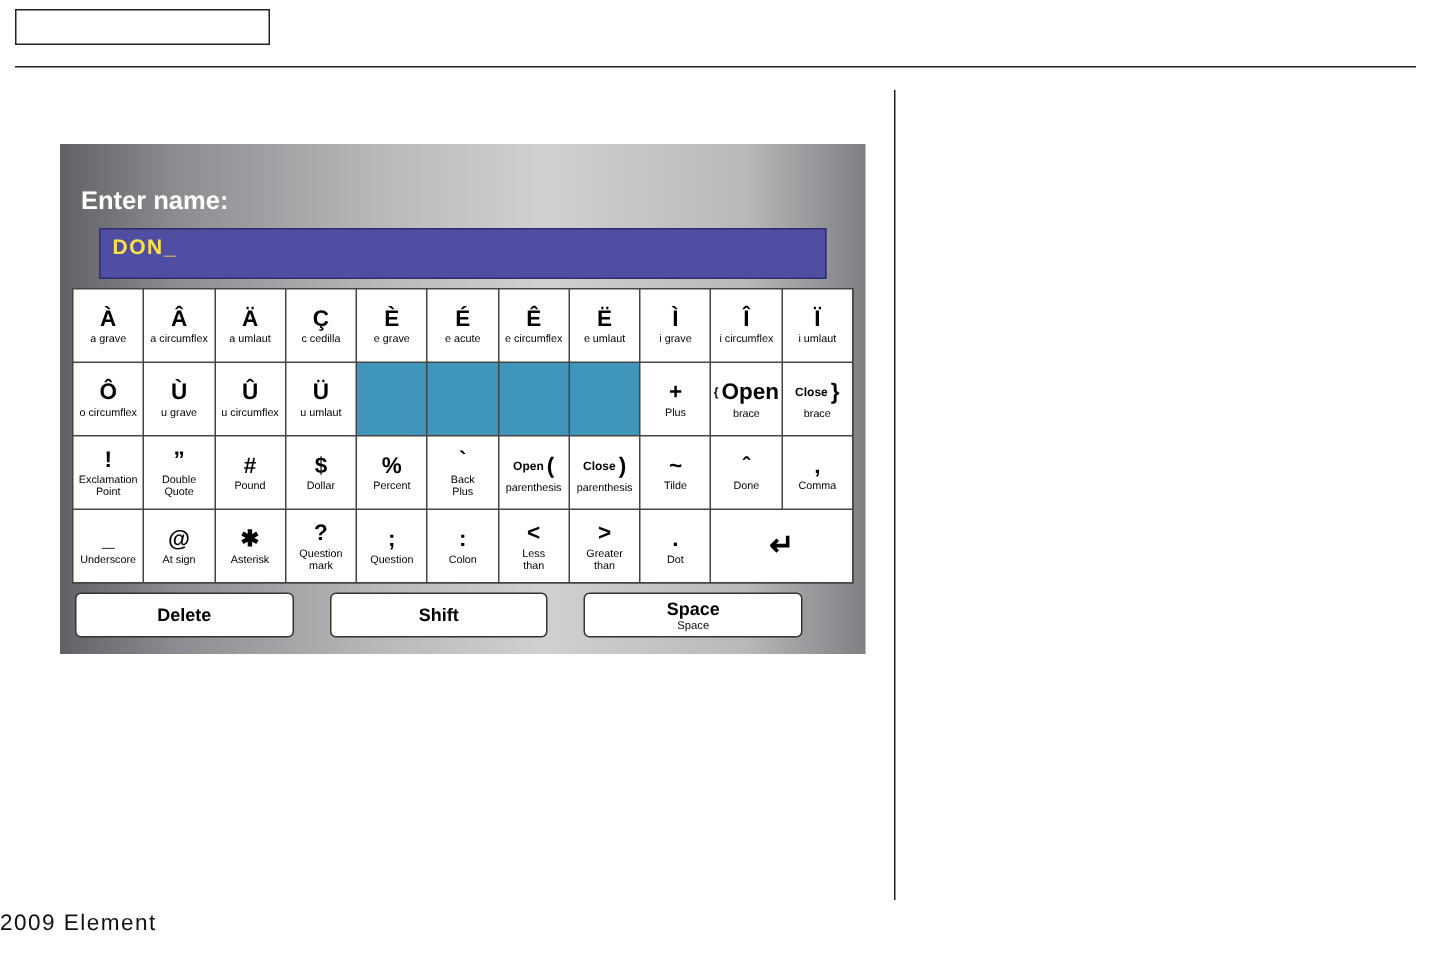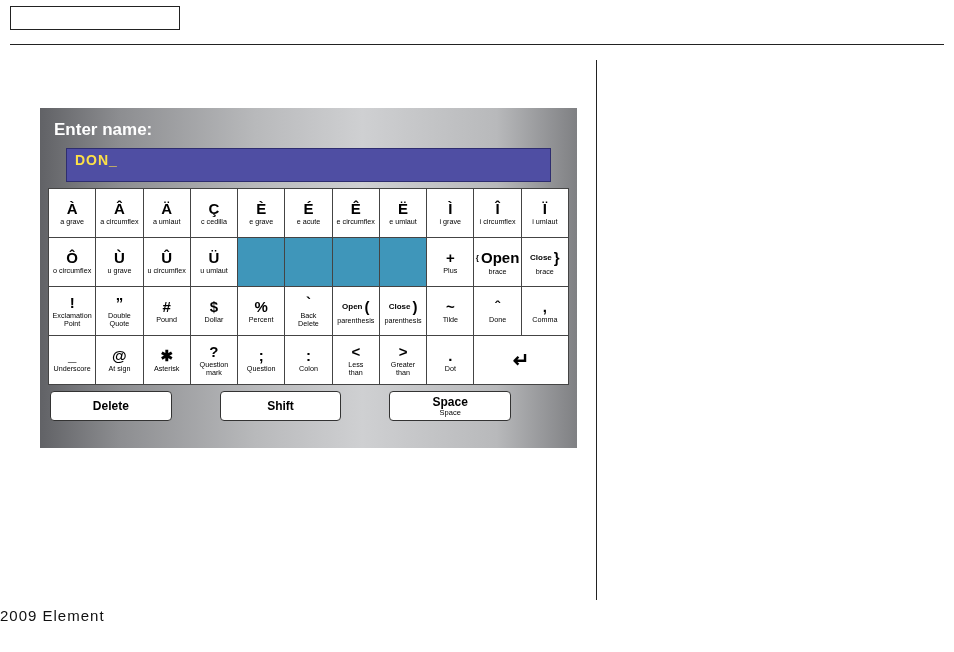--- a/index.html
+++ b/index.html
@@ -33,24 +33,24 @@
     bottom: 28px; left: 0; right: 0;
     text-align: left;
     font-size: 15px;
     color: #111;
     letter-spacing: 1px;
   }
 
   
   .panel {
     position: absolute;
-    top: 108px; left: 40px;
+    top: 96px; left: 40px;
     width: 537px; height: 340px;
     background: linear-gradient(90deg, #616266 0%, #8d8e91 15%, #b8b9bb 40%, #cfd0d2 60%, #b8b9bb 85%, #7f8083 100%);
-    padding: 8px 8px 10px 8px;
+    padding: 24px 8px 10px 8px;
   }
   .prompt {
     color: #fff;
     font-size: 17px;
     font-weight: bold;
     padding: 4px 6px 8px 6px;
   }
   .input-bar {
     margin: 0 18px 6px 18px;
     height: 34px;
@@ -83,21 +83,21 @@
     padding: 1px;
   }
   .key .glyph { font-size: 15px; font-weight: bold; line-height: 1; }
   .key .lbl { font-size: 7.2px; line-height: 1; margin-top: 2px; white-space: pre-line; }
   .key.blue { background: #3f96ba; }
   .key.enter .glyph { font-size: 20px; }
   .key.span2 { grid-column: span 2; }
 
   .bottom-row {
     display: flex;
-    gap: 20px;
+    gap: 8px;
     margin-top: 4px;
     padding: 0 2px;
   }
   .btn {
     background: #fff;
     border: 1px solid #333;
     border-radius: 4px;
     height: 30px;
     flex: 1;
     display: flex;
@@ -230,21 +230,21 @@
         <div class="glyph">$</div>
         <div class="lbl">Dollar</div>
       </div>
       <div class="key">
         <div class="glyph">%</div>
         <div class="lbl">Percent</div>
       </div>
       <div class="key">
         <div class="glyph">`</div>
         <div class="lbl">Back
-Delete</div>
+Plus</div>
       </div>
       <div class="key">
         <div style="font-size: 9px; font-weight: bold; display: flex; align-items: center; gap: 2px;">
           <span style="font-size: 8px;">Open</span>
           <span style="font-size: 15px;">(</span>
         </div>
         <div class="lbl">parenthesis</div>
       </div>
       <div class="key">
         <div style="font-size: 9px; font-weight: bold; display: flex; align-items: center; gap: 2px;">

